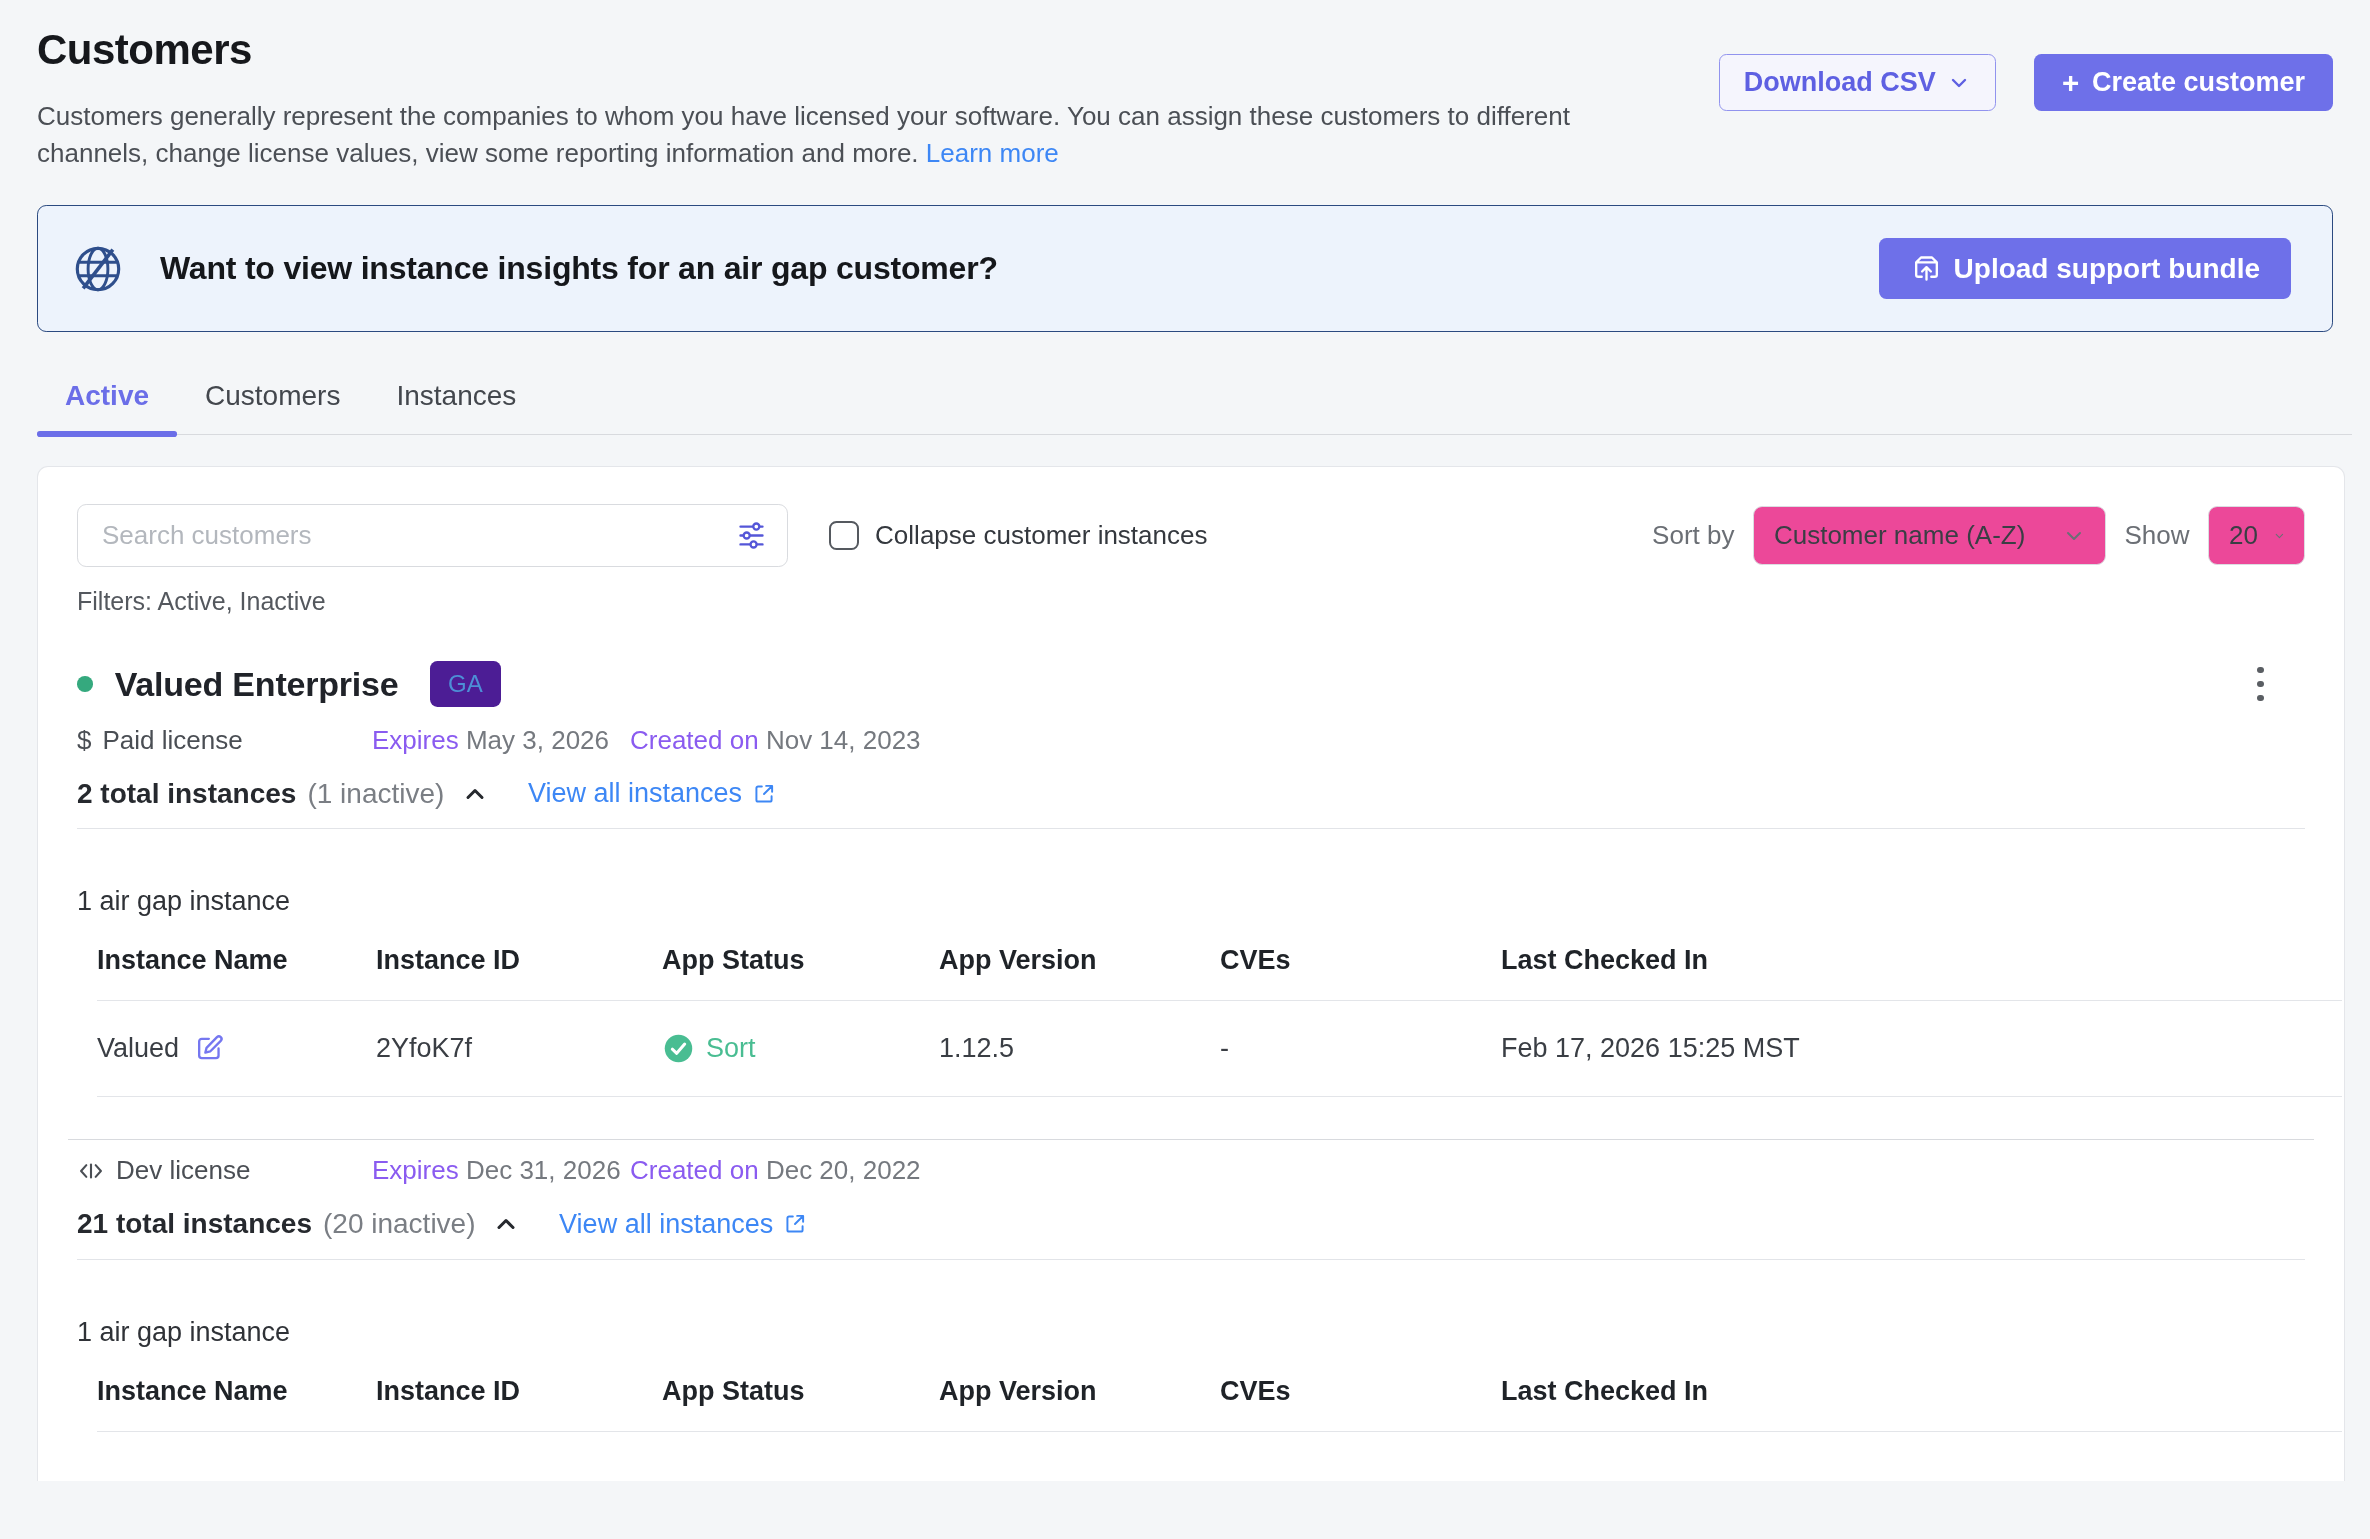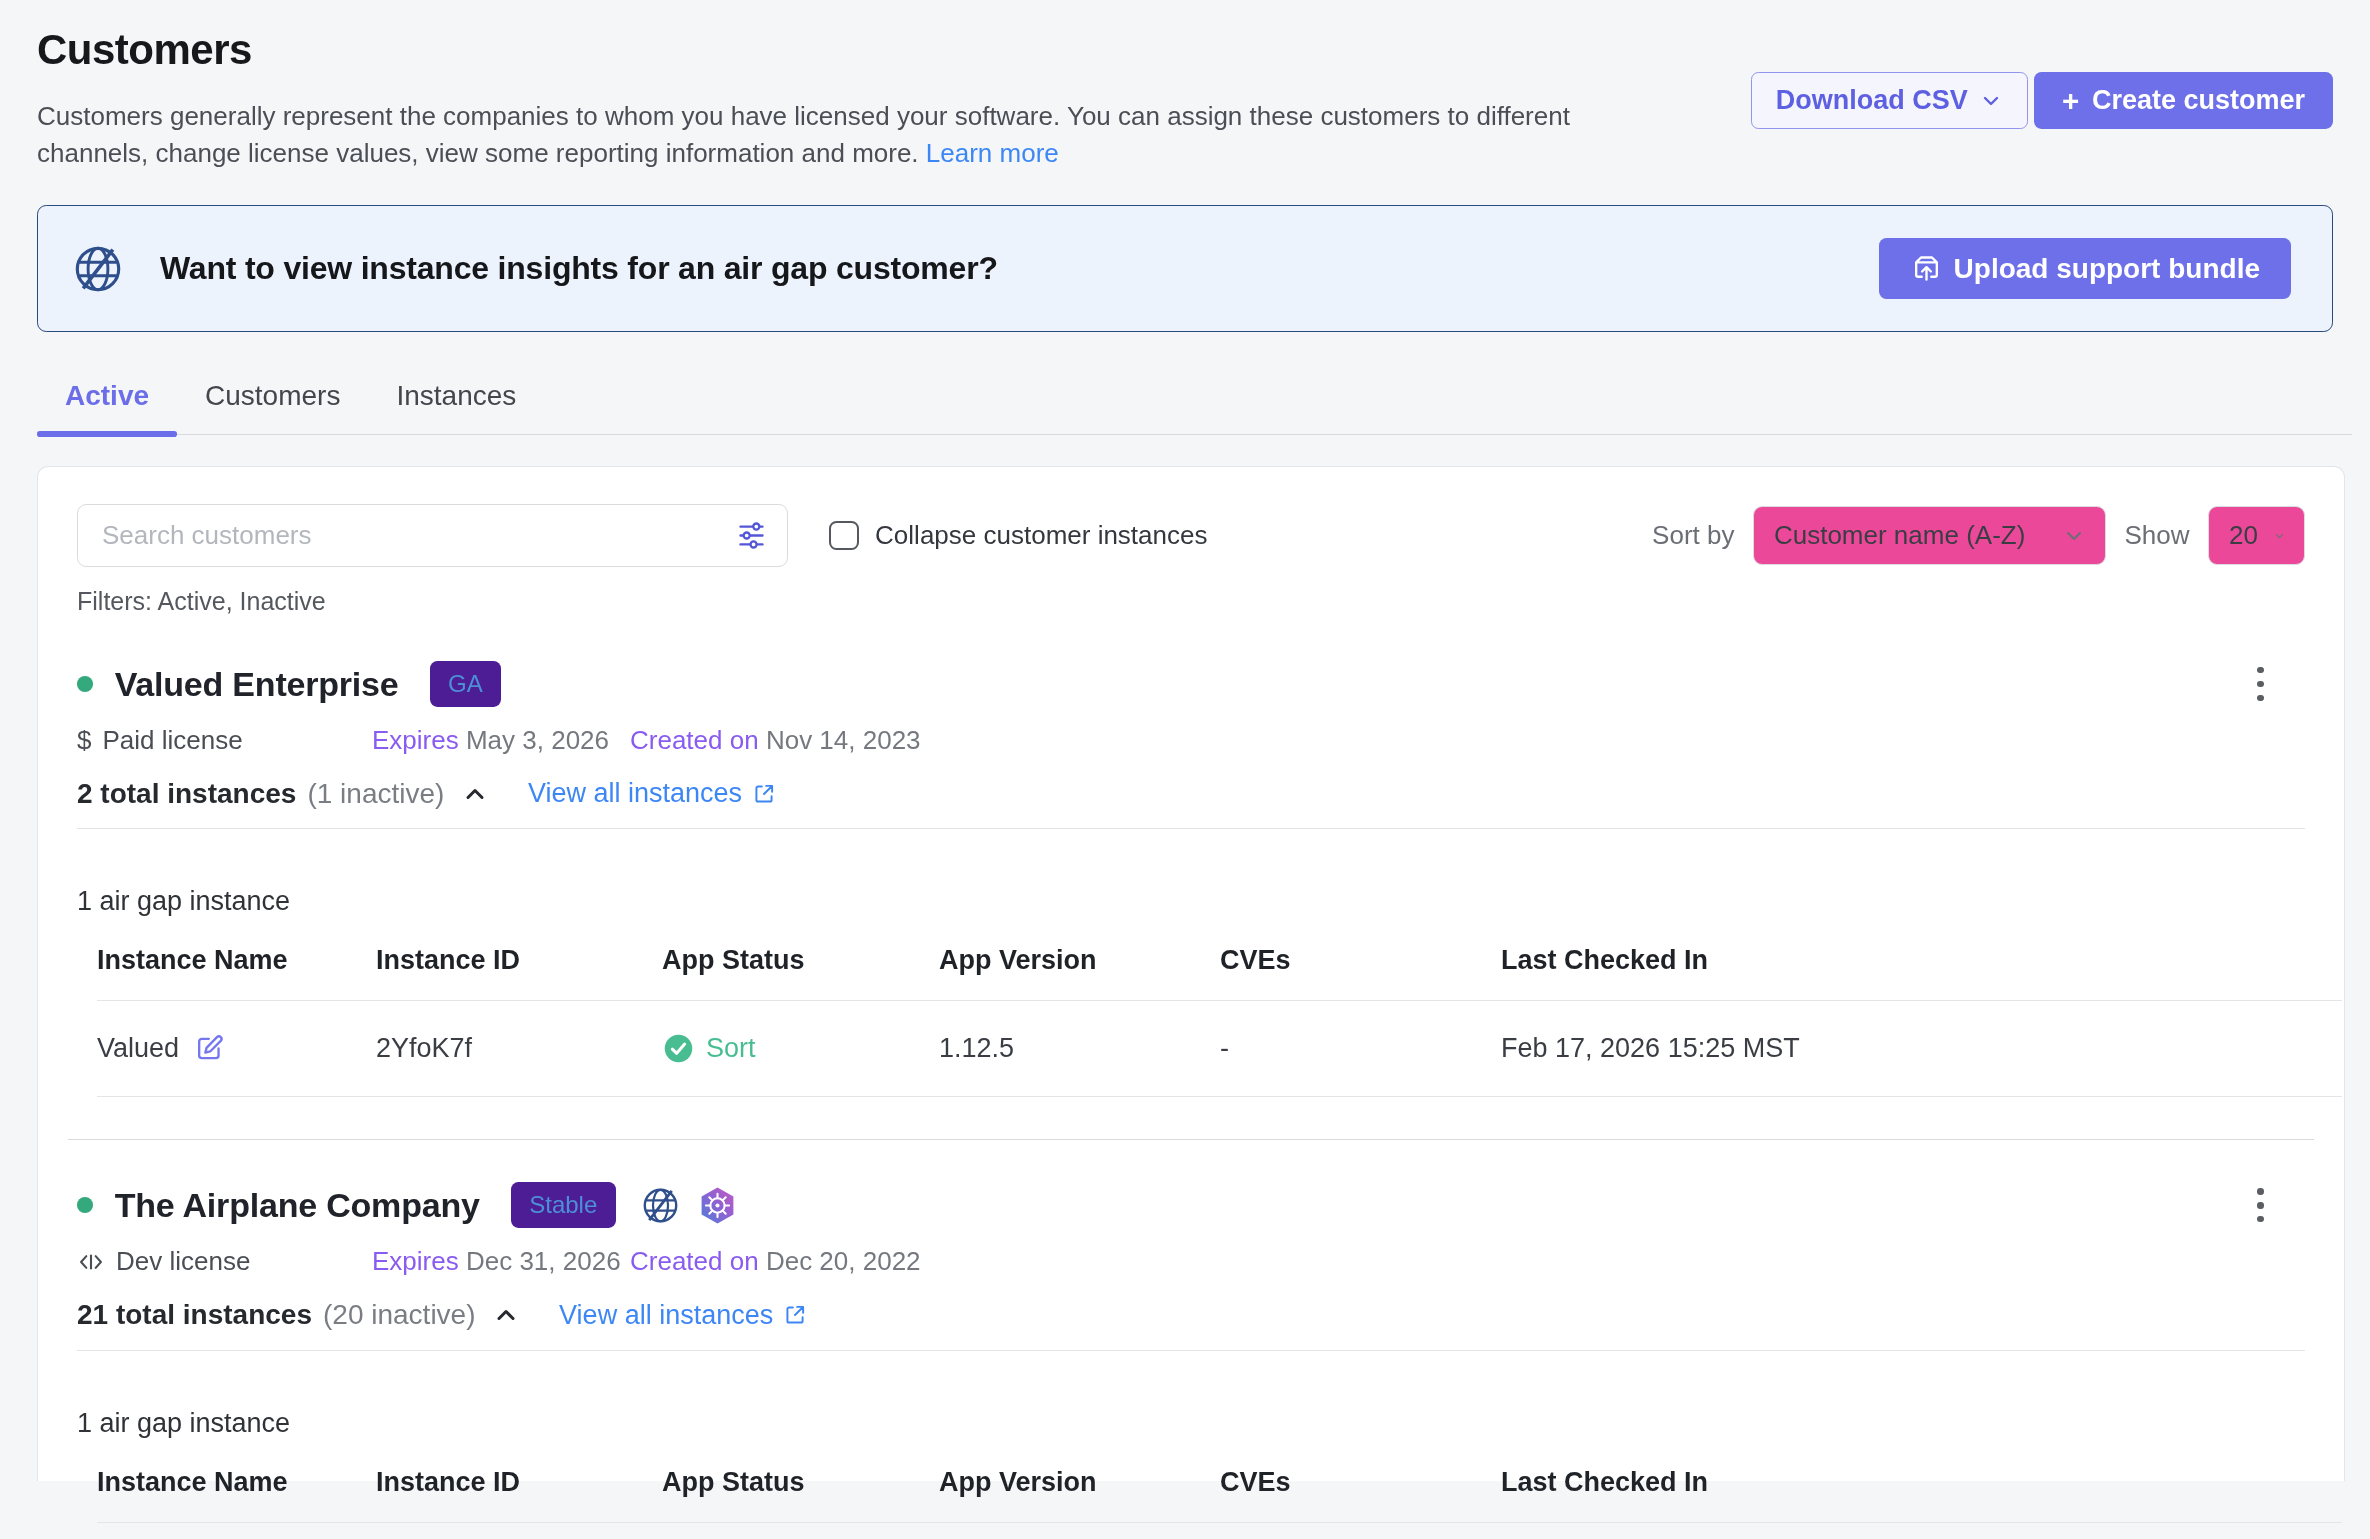--- a/index.html
+++ b/index.html
@@ -10,21 +10,21 @@
     color:#1E2227;
   }
   .page { padding:0 37px; }
 
   
   .top { display:flex; align-items:flex-start; padding-top:26px; }
   .top-left { flex:1; }
   h1.page-title { font-size:42px; font-weight:800; letter-spacing:-0.5px; color:#16181C; }
   .desc { margin-top:24px; font-size:26px; line-height:37px; color:#4B4F55; max-width:1634px; }
   .desc a { color:#3D87F5; text-decoration:none; cursor:pointer; }
-  .top-actions { display:flex; gap:6px; margin-top:46px; }
+  .top-actions { display:flex; gap:38px; margin-top:28px; }
   .btn { display:inline-flex; align-items:center; justify-content:center; gap:11px;
          height:57px; border-radius:7.4px; font-size:27px; font-weight:700; cursor:pointer;
          font-family:"Liberation Sans", sans-serif; }
   .btn-outline { background:#F5F5FD; border:1.8px solid #9193EE; color:#5E60E2; padding:0 24px; }
   .btn-primary { background:#6E70E9; border:none; color:#FFFFFF; padding:0 28px; }
   .btn-primary .plus { font-size:29.5px; font-weight:700; margin-right:1.8px; }
   .chev { width:24px; height:24px; }
 
   
   .banner { margin-top:33px; height:127px; background:#EDF3FC; border:1.8px solid #2B4A80;
@@ -293,41 +293,20 @@
             <td>-</td>
             <td>Feb 17, 2026 15:25 MST</td>
           </tr>
         </tbody>
       </table>
     </div>
 
     <div class="section-divider"></div>
 
     <div>
-      <div class="cust-head" style="margin-top:39px">
-        <span class="dot"></span>
-        <span class="cust-name">The Airplane Company</span>
-        <span class="badge">Stable</span>
-        <span class="cust-icons">
-          <svg viewBox="0 0 24 24">
-              <use href="#airgap-globe"></use>
-            </svg>
-          <svg viewBox="0 0 24 24">
-            <polygon points="12,1.5 21.3,6.8 21.3,17.2 12,22.5 2.7,17.2 2.7,6.8" fill="url(#k8sgrad)"></polygon>
-            <circle cx="12" cy="12" r="4.2" fill="none" stroke="#FFFFFF" stroke-width="1.2"></circle>
-            <circle cx="12" cy="12" r="1.2" fill="#FFFFFF"></circle>
-            <path d="M12 7.8V5.2 M12 16.2v2.6 M7.8 12H5.2 M16.2 12h2.6 M9 9 7.2 7.2 M15 9l1.8-1.8 M9 15l-1.8 1.8 M15 15l1.8 1.8" stroke="#FFFFFF" stroke-width="1.2" stroke-linecap="round"></path>
-          </svg>
-        </span>
-        <div class="kebab">
-            <i></i>
-            <i></i>
-            <i></i>
-          </div>
-      </div>
 
       <div class="meta-row">
         <span class="license">
           <svg viewBox="0 0 24 24">
             <polyline points="8,7 3.5,12 8,17" fill="none" stroke="#4A4E54" stroke-width="1.8" stroke-linecap="round" stroke-linejoin="round"></polyline>
             <polyline points="16,7 20.5,12 16,17" fill="none" stroke="#4A4E54" stroke-width="1.8" stroke-linecap="round" stroke-linejoin="round"></polyline>
             <path d="M12 6.5v11" stroke="#4A4E54" stroke-width="1.8" stroke-linecap="round"></path>
           </svg>
           <span>Dev license</span>
         </span>

